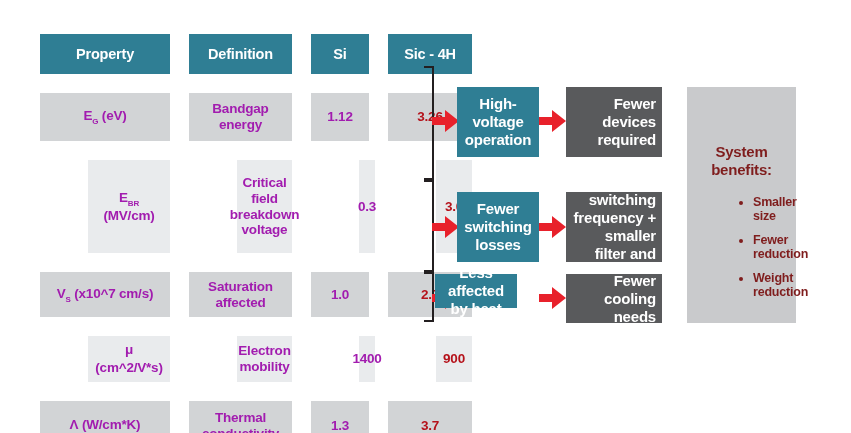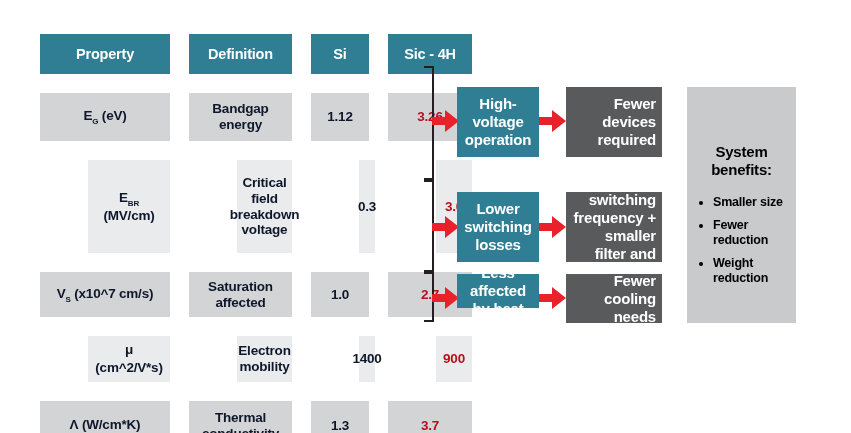--- a/index.html
+++ b/index.html
@@ -11,21 +11,21 @@
   .prop-table{
     position:absolute;left:40px;top:34px;
     display:grid;
     grid-template-columns:130px 103px 58px 84px;
     grid-template-rows:40px 48px 93px 45px 46px 50px;
     gap:19px;background:#fff;
   }
   .cell{
     display:flex;align-items:center;justify-content:center;
     text-align:center;font-weight:bold;font-size:13.5px;line-height:1.15;
-    color:#0f172a;padding:0 8px;letter-spacing:-0.2px;
+    color:#a21caf;padding:0 8px;letter-spacing:-0.2px;
   }
   .th{background:var(--teal);color:#fff;font-size:14.5px;}
   .row-dark{background:var(--row_dark);}
   .row-light{background:var(--row_light);margin-left:48px;}
   .val-red{color:var(--value_red);}
   .cell sub{font-size:8px;line-height:1;transform:translateY(3px);}
   
   .bracket{
     position:absolute;width:8px;
     border-top:2px solid var(--bracket);
@@ -40,25 +40,25 @@
     position:absolute;display:flex;align-items:center;justify-content:center;
     text-align:center;color:#fff;font-weight:bold;font-size:15px;line-height:1.2;
     padding:0 6px;box-sizing:border-box;letter-spacing:-0.2px;
   }
   .teal-box{background:var(--teal);width:82px;}
   .gray-box{background:var(--dark_gray);width:96px;text-align:right;}
   
   .benefits{
     position:absolute;left:687px;top:87px;width:109px;height:236px;
     background:var(--benefits_gray);box-sizing:border-box;padding:56px 8px 0 8px;
-    color:#000000;
+    color:#7f1d1d;
   }
   .benefits-title{font-weight:bold;font-size:15px;text-align:center;line-height:1.2;letter-spacing:-0.2px;}
   .benefits ul{margin:16px 0 0 0;padding-left:18px;}
-  .benefits li{font-weight:bold;font-size:12.5px;line-height:1.15;margin-bottom:9px;letter-spacing:-0.2px;}
+  .benefits li{font-weight:bold;font-size:12.5px;line-height:1.15;margin-bottom:9px;letter-spacing:-0.2px;margin-left:40px;}
   
   .watermark{
     position:absolute;left:664px;top:402px;font-size:21px;
     color:var(--watermark_green);letter-spacing:0.5px;
   }
 </style>
 </head>
 <body>
 
 <div id="stage">
@@ -114,30 +114,30 @@
     </svg>
   <div class="flow-box teal-box" style="left:457px;top:87px;height:70px;">High-voltage operation</div>
   <svg class="arrow" style="left:539px;top:110px;" viewBox="0 0 27 22">
       <polygon points="0,7 13,7 13,0 27,11 13,22 13,15 0,15"></polygon>
     </svg>
   <div class="flow-box gray-box" style="left:566px;top:87px;height:70px;">Fewer devices required</div>
 
   <svg class="arrow" style="left:432px;top:216px;" viewBox="0 0 27 22">
       <polygon points="0,7 13,7 13,0 27,11 13,22 13,15 0,15"></polygon>
     </svg>
-  <div class="flow-box teal-box" style="left:457px;top:192px;height:70px;">Lower switching losses</div>
+  <div class="flow-box teal-box" style="left:457px;top:192px;height:70px;">Fewer switching losses</div>
   <svg class="arrow" style="left:539px;top:216px;" viewBox="0 0 27 22">
       <polygon points="0,7 13,7 13,0 27,11 13,22 13,15 0,15"></polygon>
     </svg>
   <div class="flow-box gray-box" style="left:566px;top:192px;height:70px;">Higher switching frequency + smaller filter and passives</div>
 
   <svg class="arrow" style="left:432px;top:287px;" viewBox="0 0 27 22">
       <polygon points="0,7 13,7 13,0 27,11 13,22 13,15 0,15"></polygon>
     </svg>
-  <div class="flow-box teal-box" style="left:457px;top:274px;height:34px;">Less affected by heat</div>
+  <div class="flow-box teal-box" style="left:435px;top:274px;height:34px;">Less affected by heat</div>
   <svg class="arrow" style="left:539px;top:287px;" viewBox="0 0 27 22">
       <polygon points="0,7 13,7 13,0 27,11 13,22 13,15 0,15"></polygon>
     </svg>
   <div class="flow-box gray-box" style="left:566px;top:274px;height:49px;">Fewer cooling needs</div>
 
   <div class="benefits">
     <div class="benefits-title">System benefits:</div>
     <ul>
       <li>Smaller size</li>
       <li>Fewer reduction</li>

